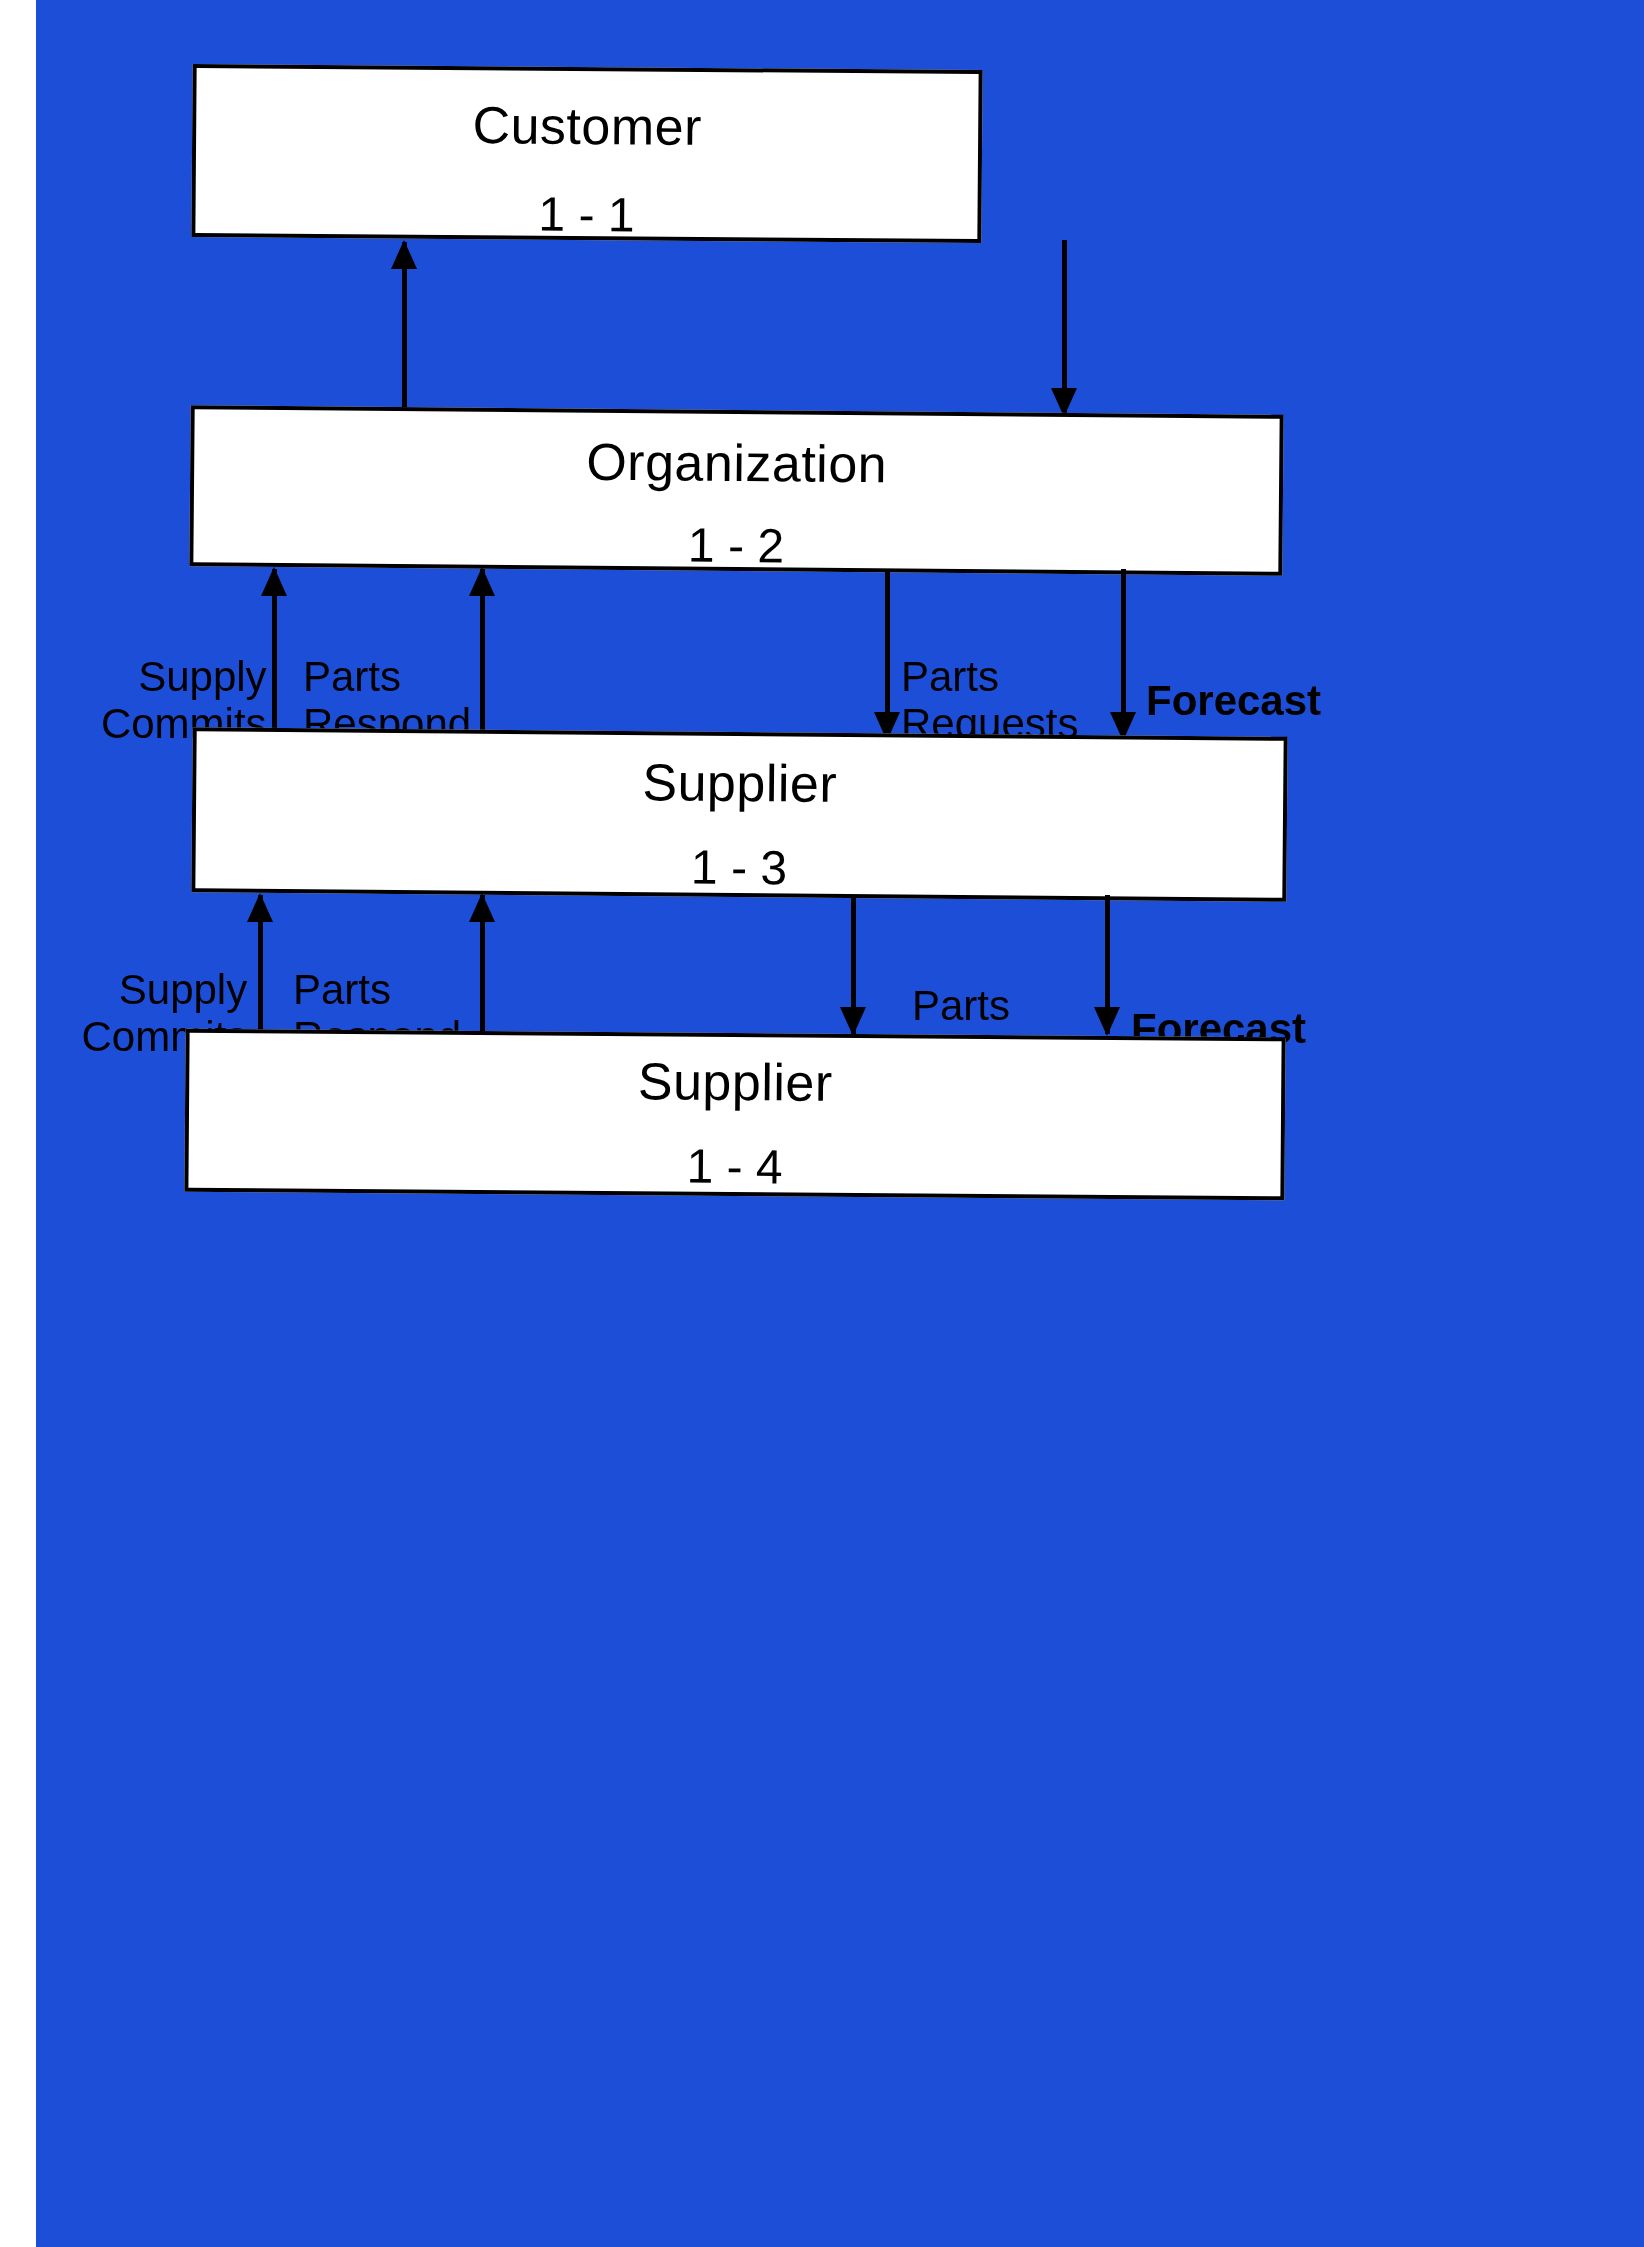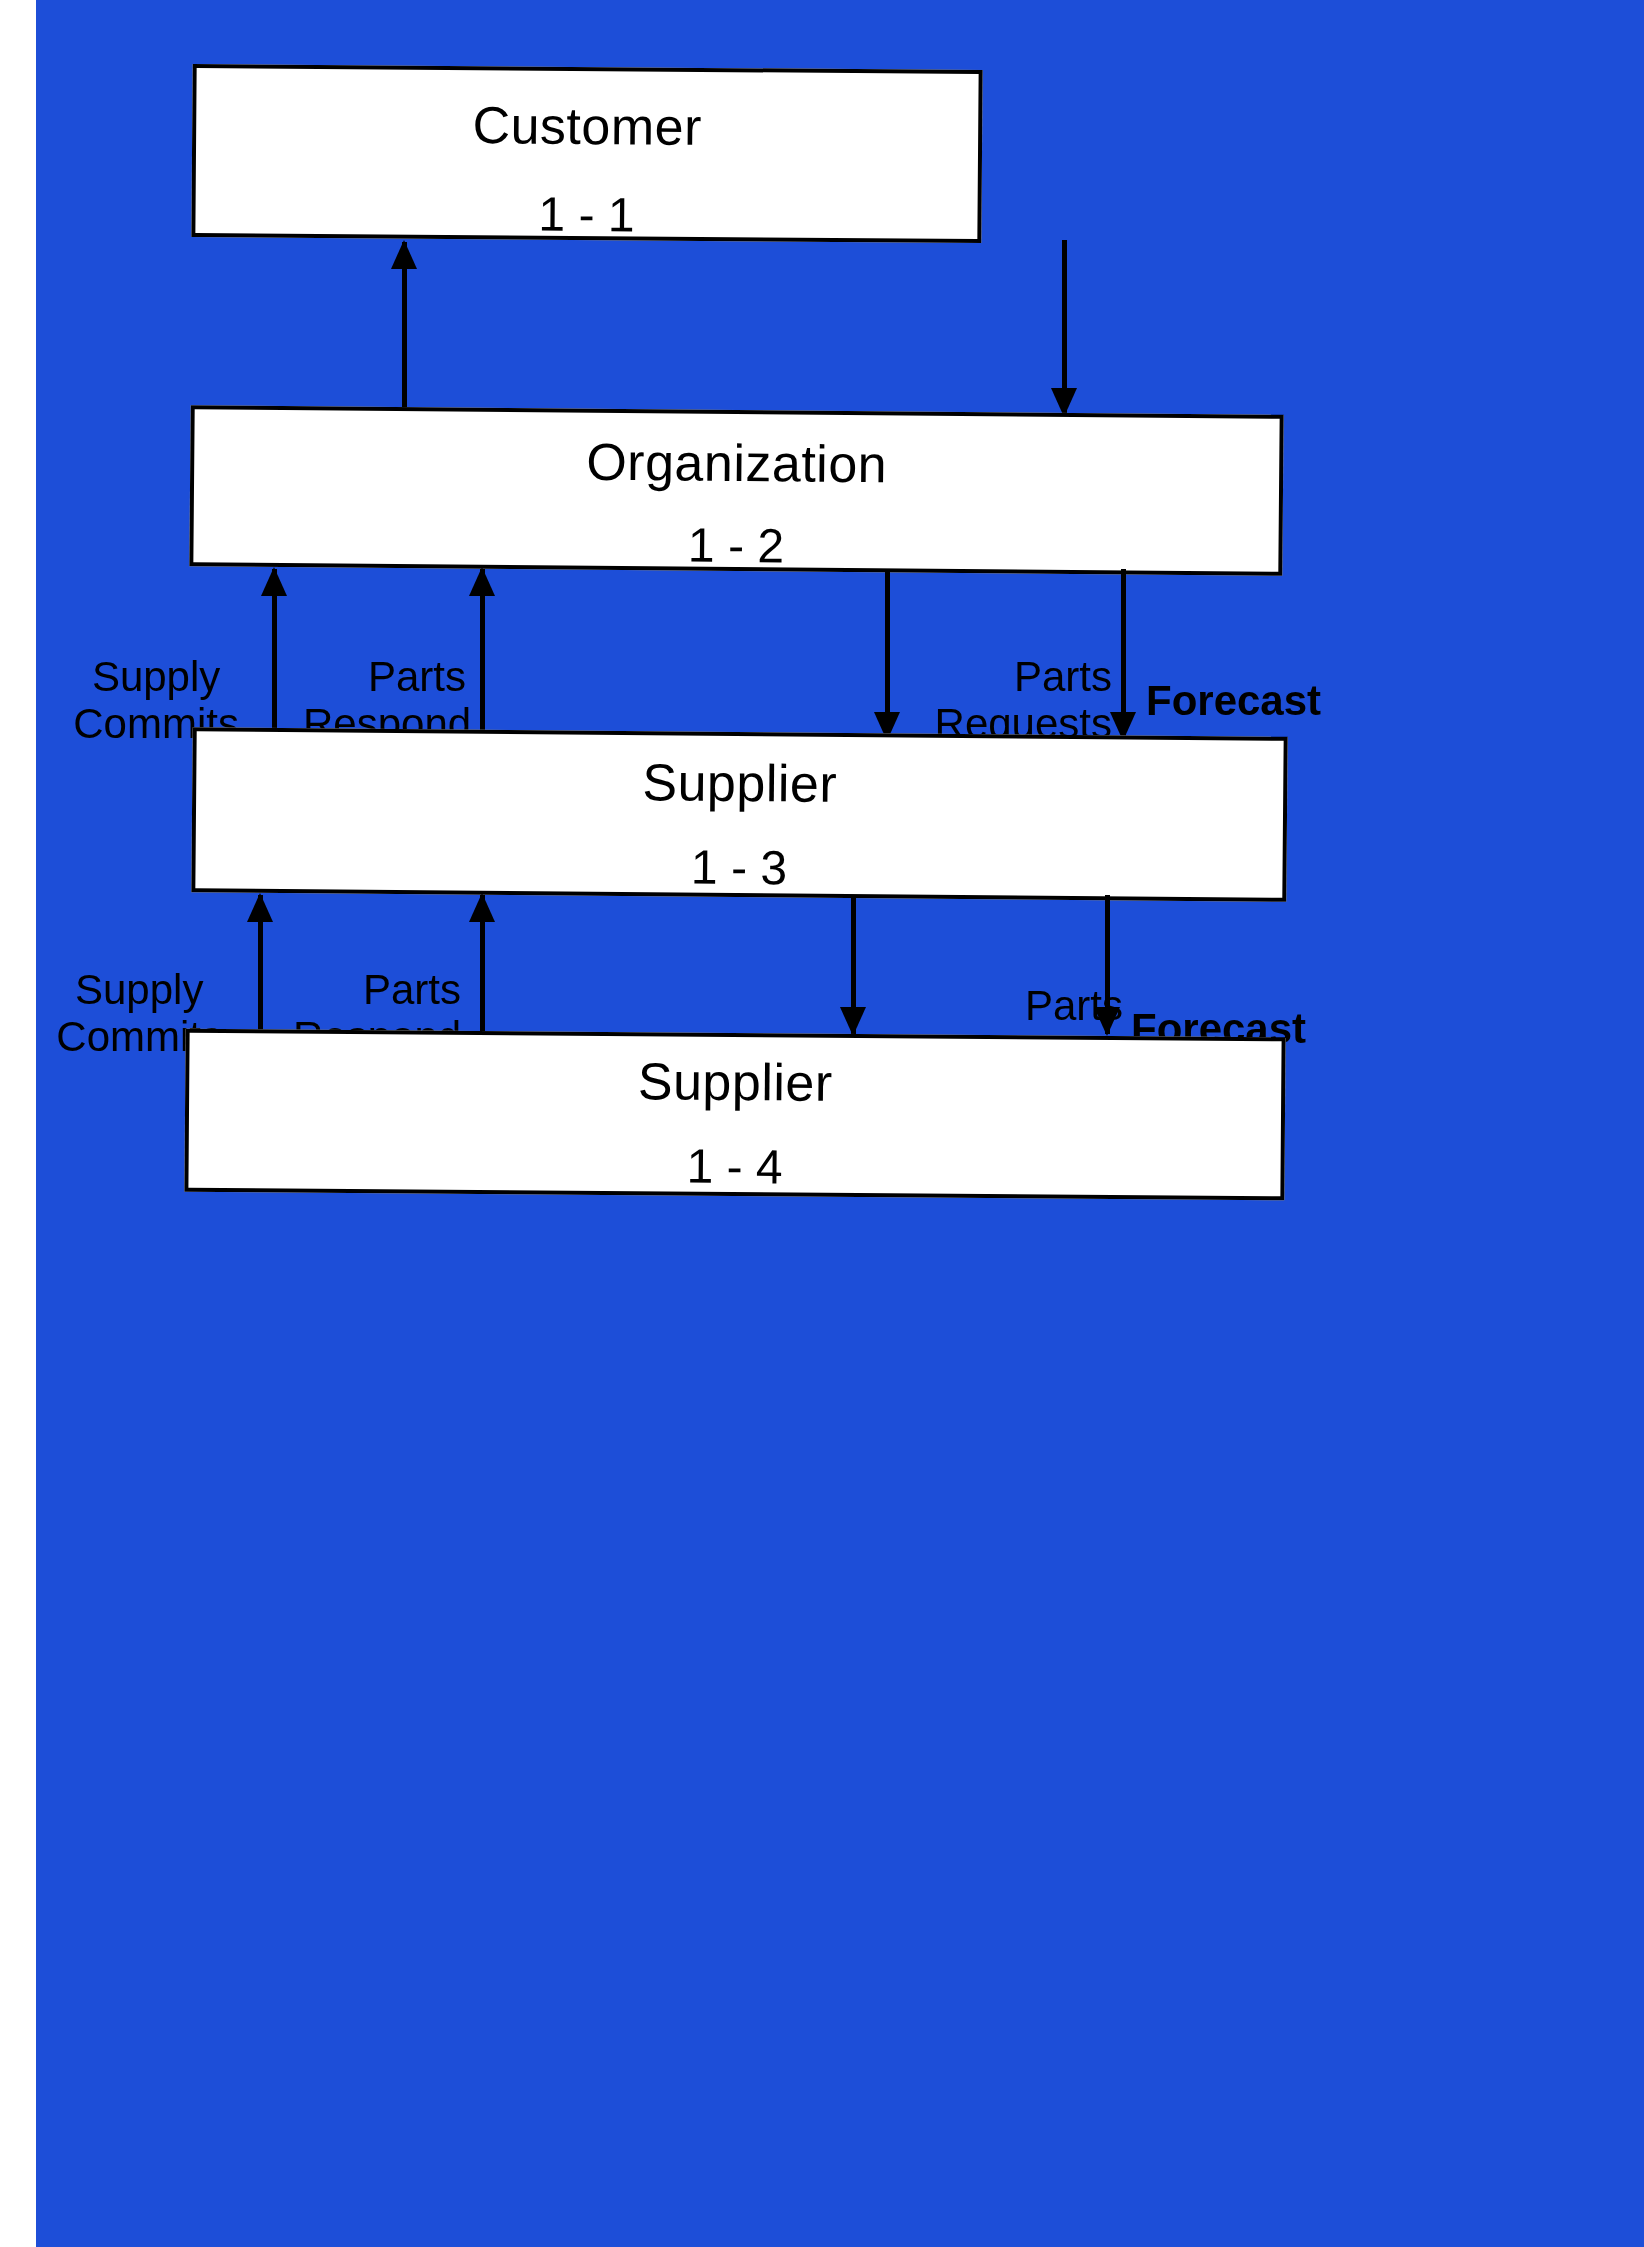--- a/index.html
+++ b/index.html
@@ -86,23 +86,23 @@
     border-top: 29px solid #000000;
   }
 
   
   .edge-label {
     position: absolute;
     font-size: 42px;
     line-height: 1.12;
     white-space: nowrap;
   }
-  .edge-label.right-align { text-align: center; }
+  .edge-label.right-align { text-align: right; }
   .edge-label.left-align  { text-align: left; font-weight: bold; }
-  .edge-label.center-align { text-align: right; }
+  .edge-label.center-align { text-align: left; }
   .edge-label .ln { display: block; }
 
   
   #caption {
     position: absolute;
     left: 0;
     right: 0;
     text-align: center;
     font-size: 60px;
     line-height: 1;

